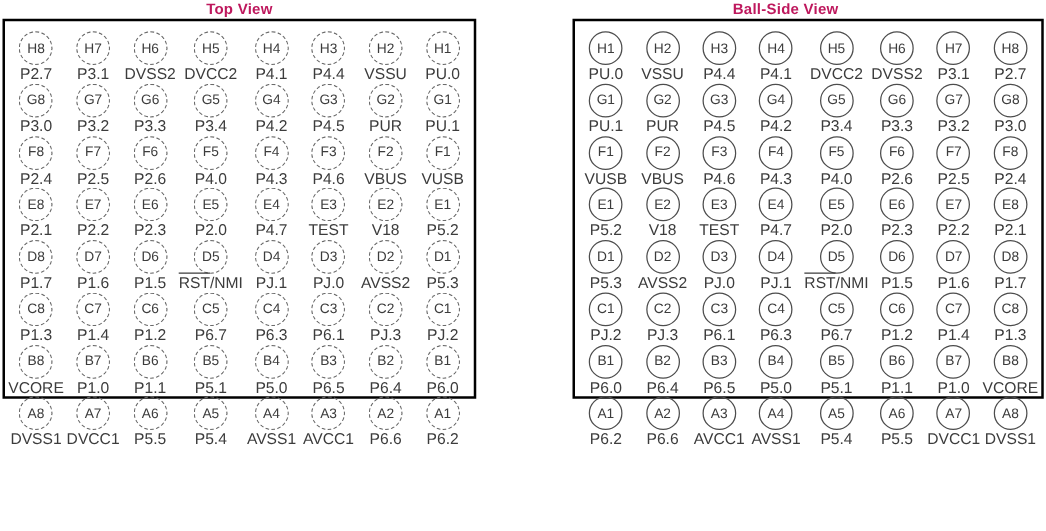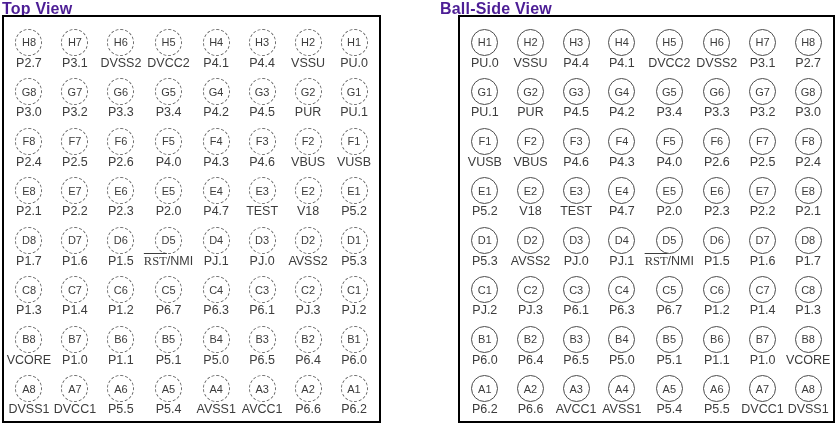--- a/index.html
+++ b/index.html
@@ -10,32 +10,33 @@
   body {
     position: relative;
     width: 837px;
     height: 425px;
     font-family: "Liberation Sans", sans-serif;
     overflow: hidden;
   }
   .panel-title {
     position: absolute;
     top: 0px;
+    text-align: center;
     font-weight: bold;
-    font-size: 16px;
-    color: #4c1d95;
+    font-size: 12px;
+    color: #be185d;
     letter-spacing: 0.2px;
   }
   #title-top  { left: 2px;   width: 379px; }
   #title-ball { left: 440px; width: 377px; }
 
   .panel-box {
     position: absolute;
     top: 15px;
-    height: 408px;
+    height: 304px;
     border: 2px solid #000000;
     box-sizing: border-box;
     background: #ffffff;
   }
   #panel-top  { left: 2px;   width: 379px; }
   #panel-ball { left: 458px; width: 377px; }
 
   .grid {
     display: grid;
     grid-template-columns: repeat(8, 1fr);
@@ -66,21 +67,21 @@
   }
   .dashed .circle { border: 1.5px dashed #6b6b6b; }
   .solid  .circle { border: 1.4px solid  #4d4d4d; }
   .pin-label {
     margin-top: 1px;
     font-size: 12.5px;
     color: #3c3c3c;
     white-space: nowrap;
     line-height: 1.1;
   }
-  .ol { text-decoration: overline; font-family: Liberation Serif, serif; }
+  .ol { text-decoration: overline; }
 </style>
 </head>
 <body>
 
 <div class="panel-title" id="title-top">Top View</div>
 
 <div class="panel-title" id="title-ball">Ball-Side View</div>
 
 <div class="panel-box" id="panel-top">
   <div class="grid dashed">

